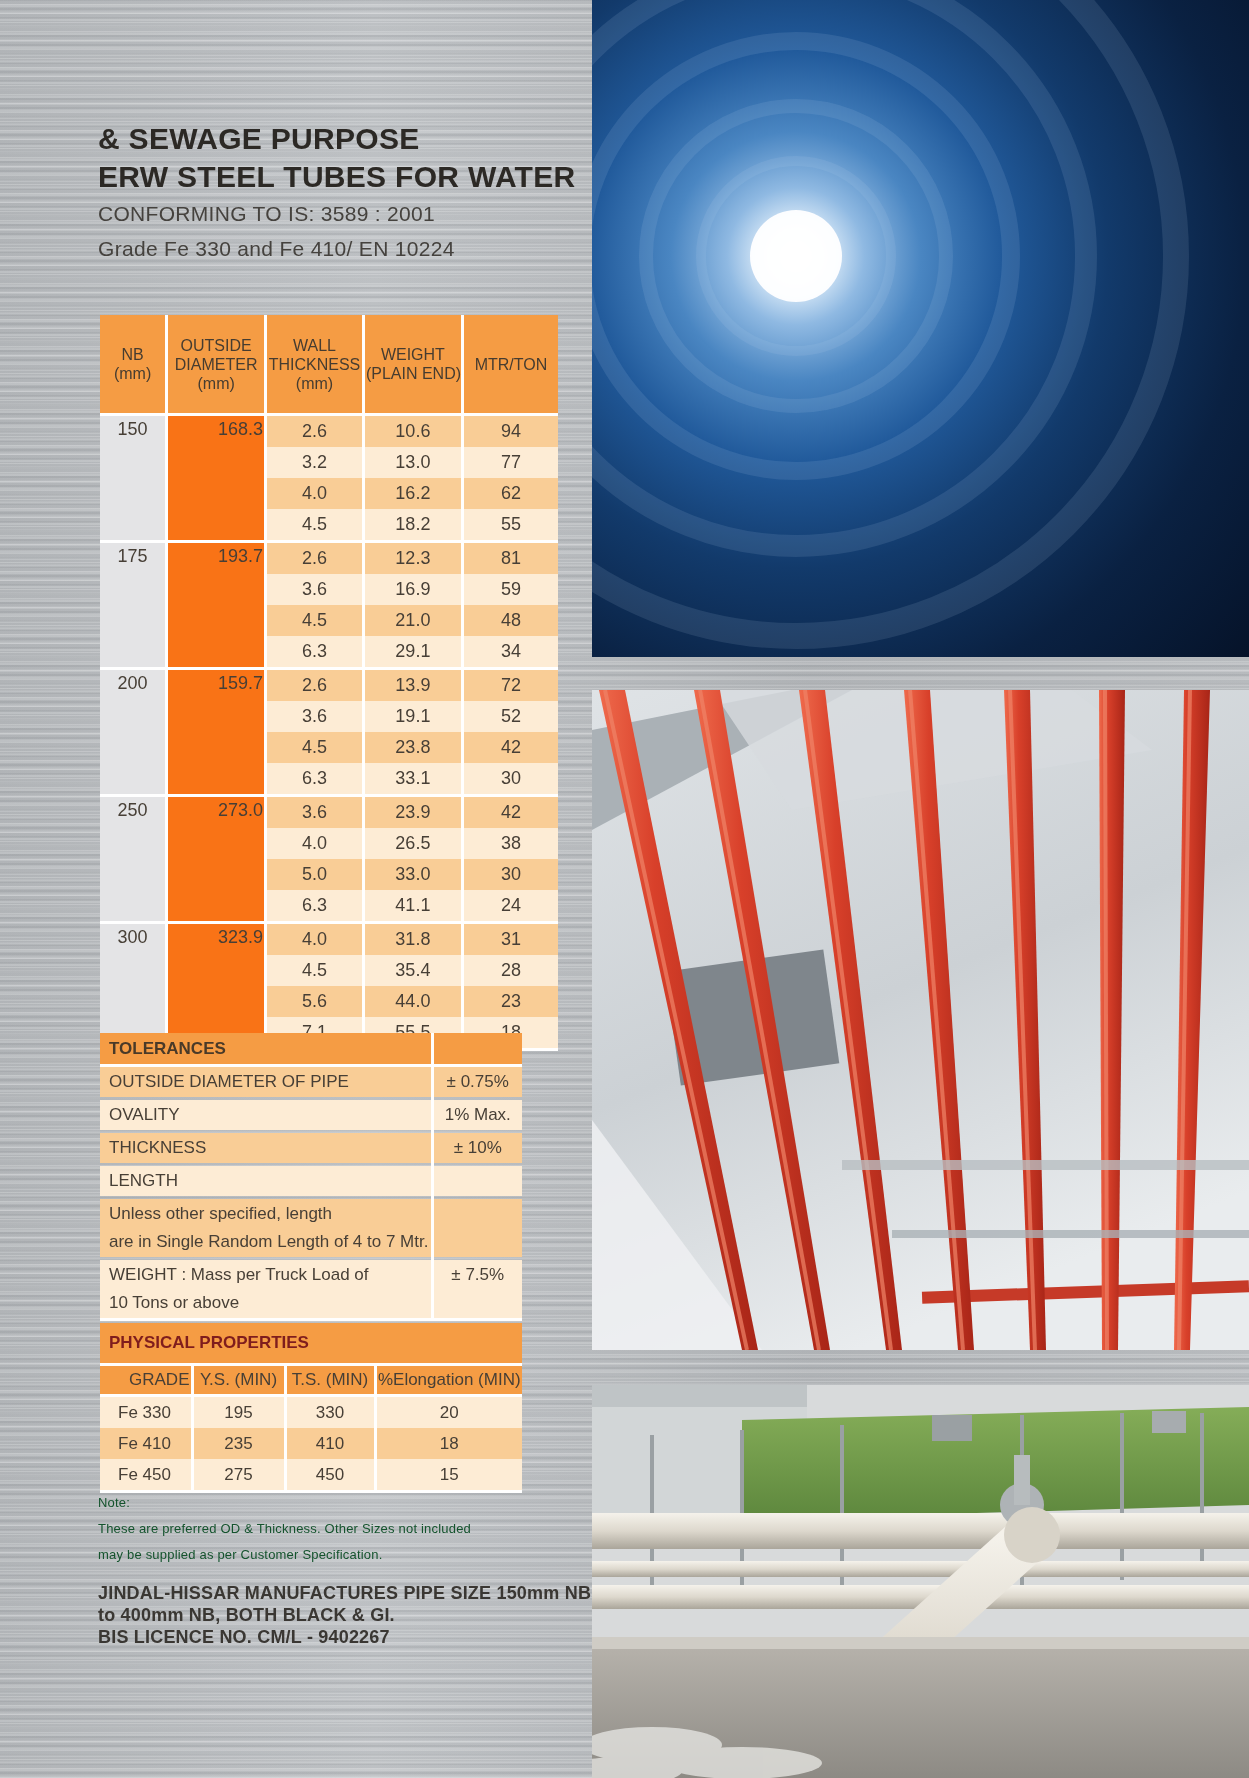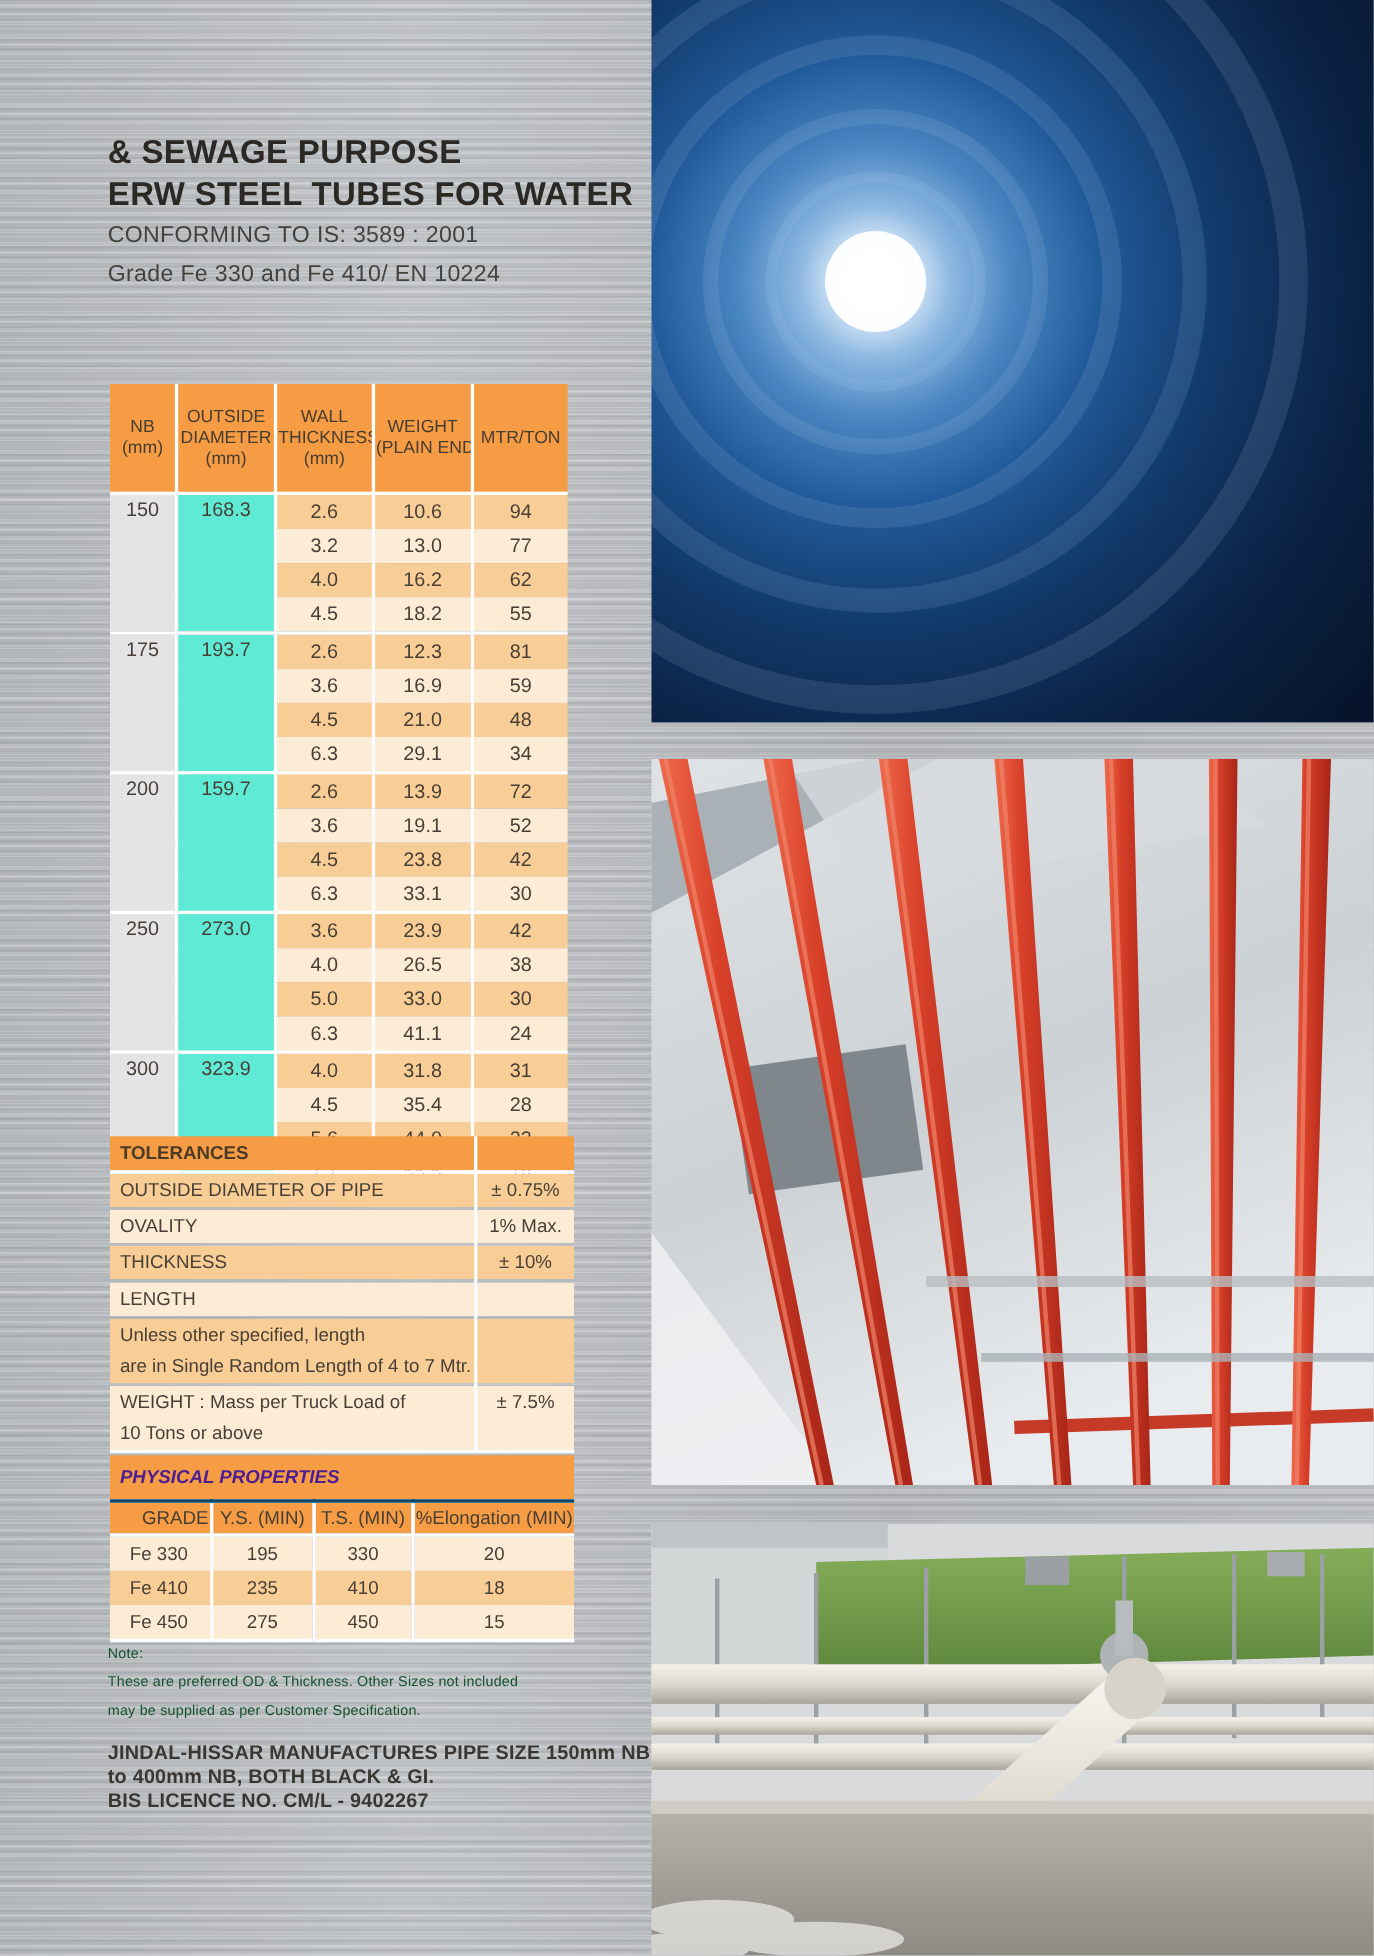--- a/index.html
+++ b/index.html
@@ -13,50 +13,50 @@
       linear-gradient(90deg,#b6b9bc,#c3c6c9 30%,#b4b7ba 65%,#bdc0c3);
   }
   .abs{position:absolute;}
   
   .page-title{left:98px;top:120px;font-size:30px;font-weight:bold;color:#2c2925;line-height:38px;letter-spacing:.3px;}
   .sub1{left:98px;top:202px;font-size:21px;color:#45423e;letter-spacing:.3px;}
   .sub2{left:98px;top:237px;font-size:21px;color:#45423e;letter-spacing:.3px;}
   
   table{border-collapse:collapse;table-layout:fixed;}
   td,th{font-family:inherit;overflow:hidden;white-space:nowrap;}
-  .size-table{left:100px;top:315px;width:416px;margin-top:34px;}
+  .size-table{left:100px;top:315px;width:458px;}
   .size-table th{
     background:#f59c44;color:#463c30;font-weight:normal;font-size:16px;
     height:96px;text-align:center;vertical-align:middle;line-height:19px;
     border-right:3px solid #fff;border-bottom:3px solid #fff;}
   .size-table th:last-child{border-right:none;}
   .size-table td{
     height:29px;font-size:18px;color:#473f36;text-align:center;vertical-align:middle;
     border-right:3px solid #fff;}
   .size-table td:last-child{border-right:none;}
   .size-table tr.group-start td{border-top:3px solid #fff;}
   .size-table{border-bottom:3px solid #fff;}
   td.medium{background:#f9cd96;}
   td.cream{background:#fdecd5;}
   td.nb-cell{background:#e4e4e6;vertical-align:top;padding-top:3px;}
-  td.od-cell{background:#5eead4;vertical-align:top;padding-top:3px;}
+  td.od-cell{background:#f97316;vertical-align:top;padding-top:3px;text-align:right;}
   .tol-table{left:100px;top:1033px;width:422px;border-bottom:3px solid #fff;}
   .tol-table td{border-right:3px solid #fff;vertical-align:top;font-size:17px;color:#473f36;}
   .tol-table td:last-child{border-right:none;}
   .tol-table td.t-title{background:#f59c44;font-weight:bold;height:29px;line-height:29px;padding-left:9px;color:#4a3a28;}
   .tol-table td.t-title-val{background:#f59c44;}
   .tol-table tr.data td{border-top:3px solid #fff0;}
   .tol-table tr.first td{border-top:3px solid #fff;}
   .tol-table td.label{padding-left:9px;line-height:28px;}
   .tol-table td.value{text-align:center;line-height:28px;}
   .tol-table td .ln{height:28px;line-height:28px;}
   .phys-table{left:100px;top:1323px;width:422px;border-bottom:3px solid #fff;}
   .phys-table td{font-size:17px;color:#473f36;border-right:3px solid #fff;}
   .phys-table td:last-child{border-right:none;}
-  .phys-table td.p-title{background:#f59c44;font-weight:bold;height:38px;line-height:38px;padding-left:9px;color:#4c1d95;border-bottom:3px solid #0c4a6e;border-right:none;font-style:italic;}
+  .phys-table td.p-title{background:#f59c44;font-weight:bold;height:38px;line-height:38px;padding-left:9px;color:#7f1d1d;border-bottom:3px solid #ffffff;border-right:none;}
   .phys-table td.p-head{background:#f59c44;height:26px;line-height:26px;text-align:center;border-bottom:3px solid #fff;}
   .phys-table td.p-head.first{text-align:right;padding-left:8px;margin-left:28px;}
   .phys-table td.p-cell{height:29px;line-height:29px;text-align:center;}
   .phys-table td.p-cell.first{text-align:left;padding-left:18px;}
   
   .note{left:98px;top:1490px;font-size:13px;color:#14532d;line-height:26px;letter-spacing:.2px;}
   .footer{left:98px;top:1582px;font-size:18px;font-weight:bold;color:#3a3733;line-height:22px;letter-spacing:.2px;}
   
   .photo{left:592px;width:657px;overflow:hidden;}
   .photo svg{display:block;}

